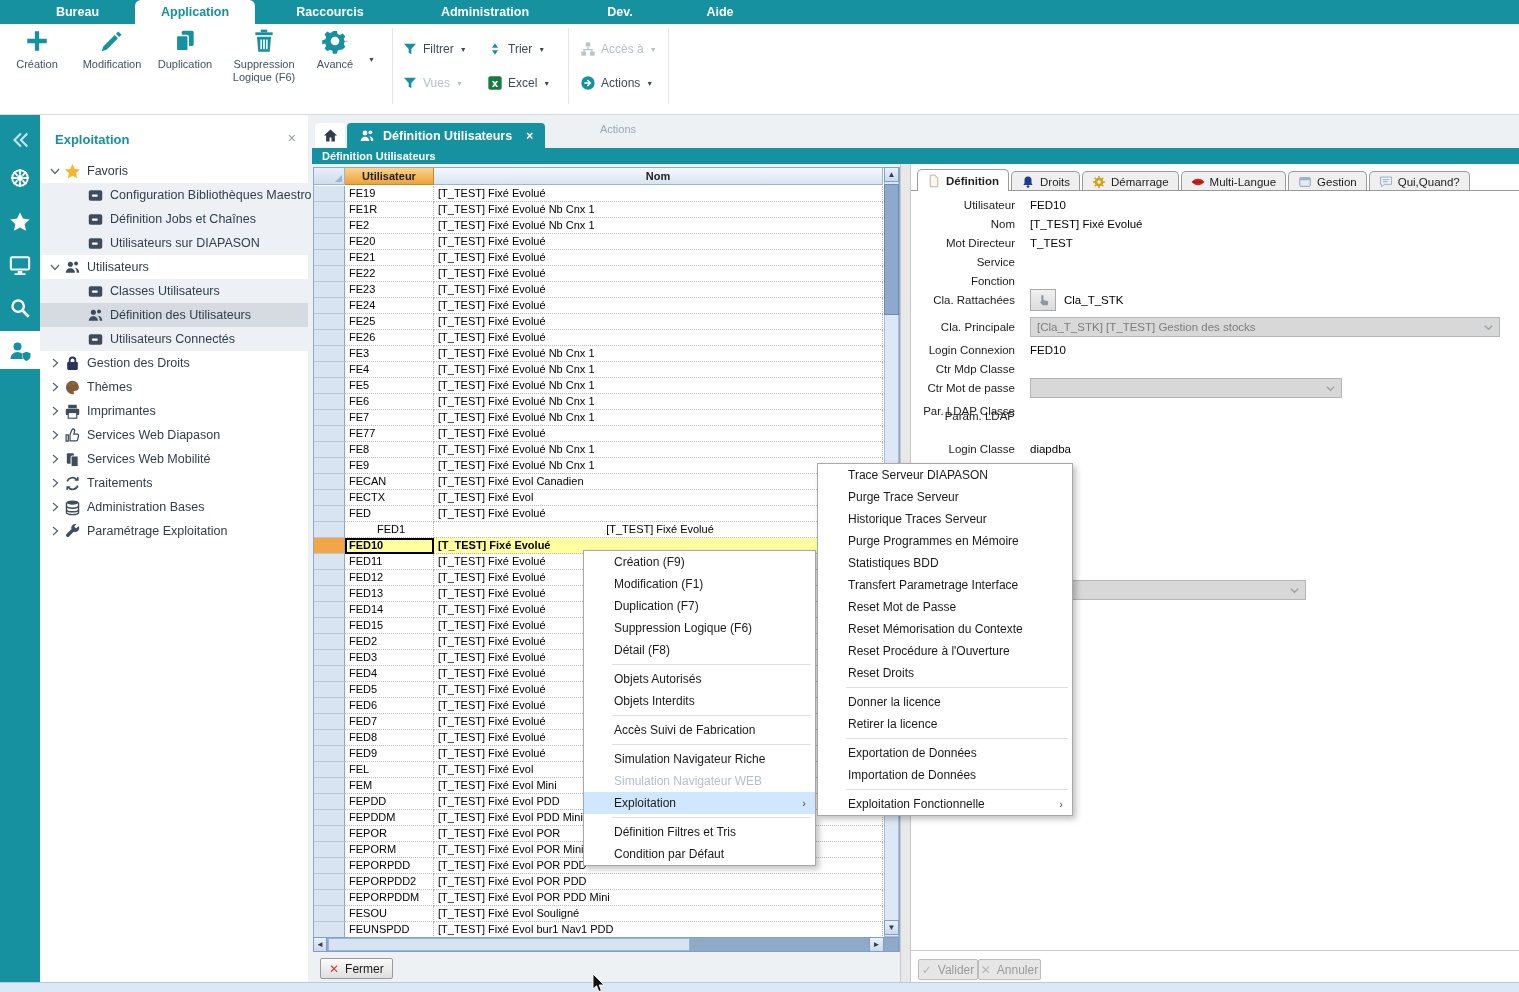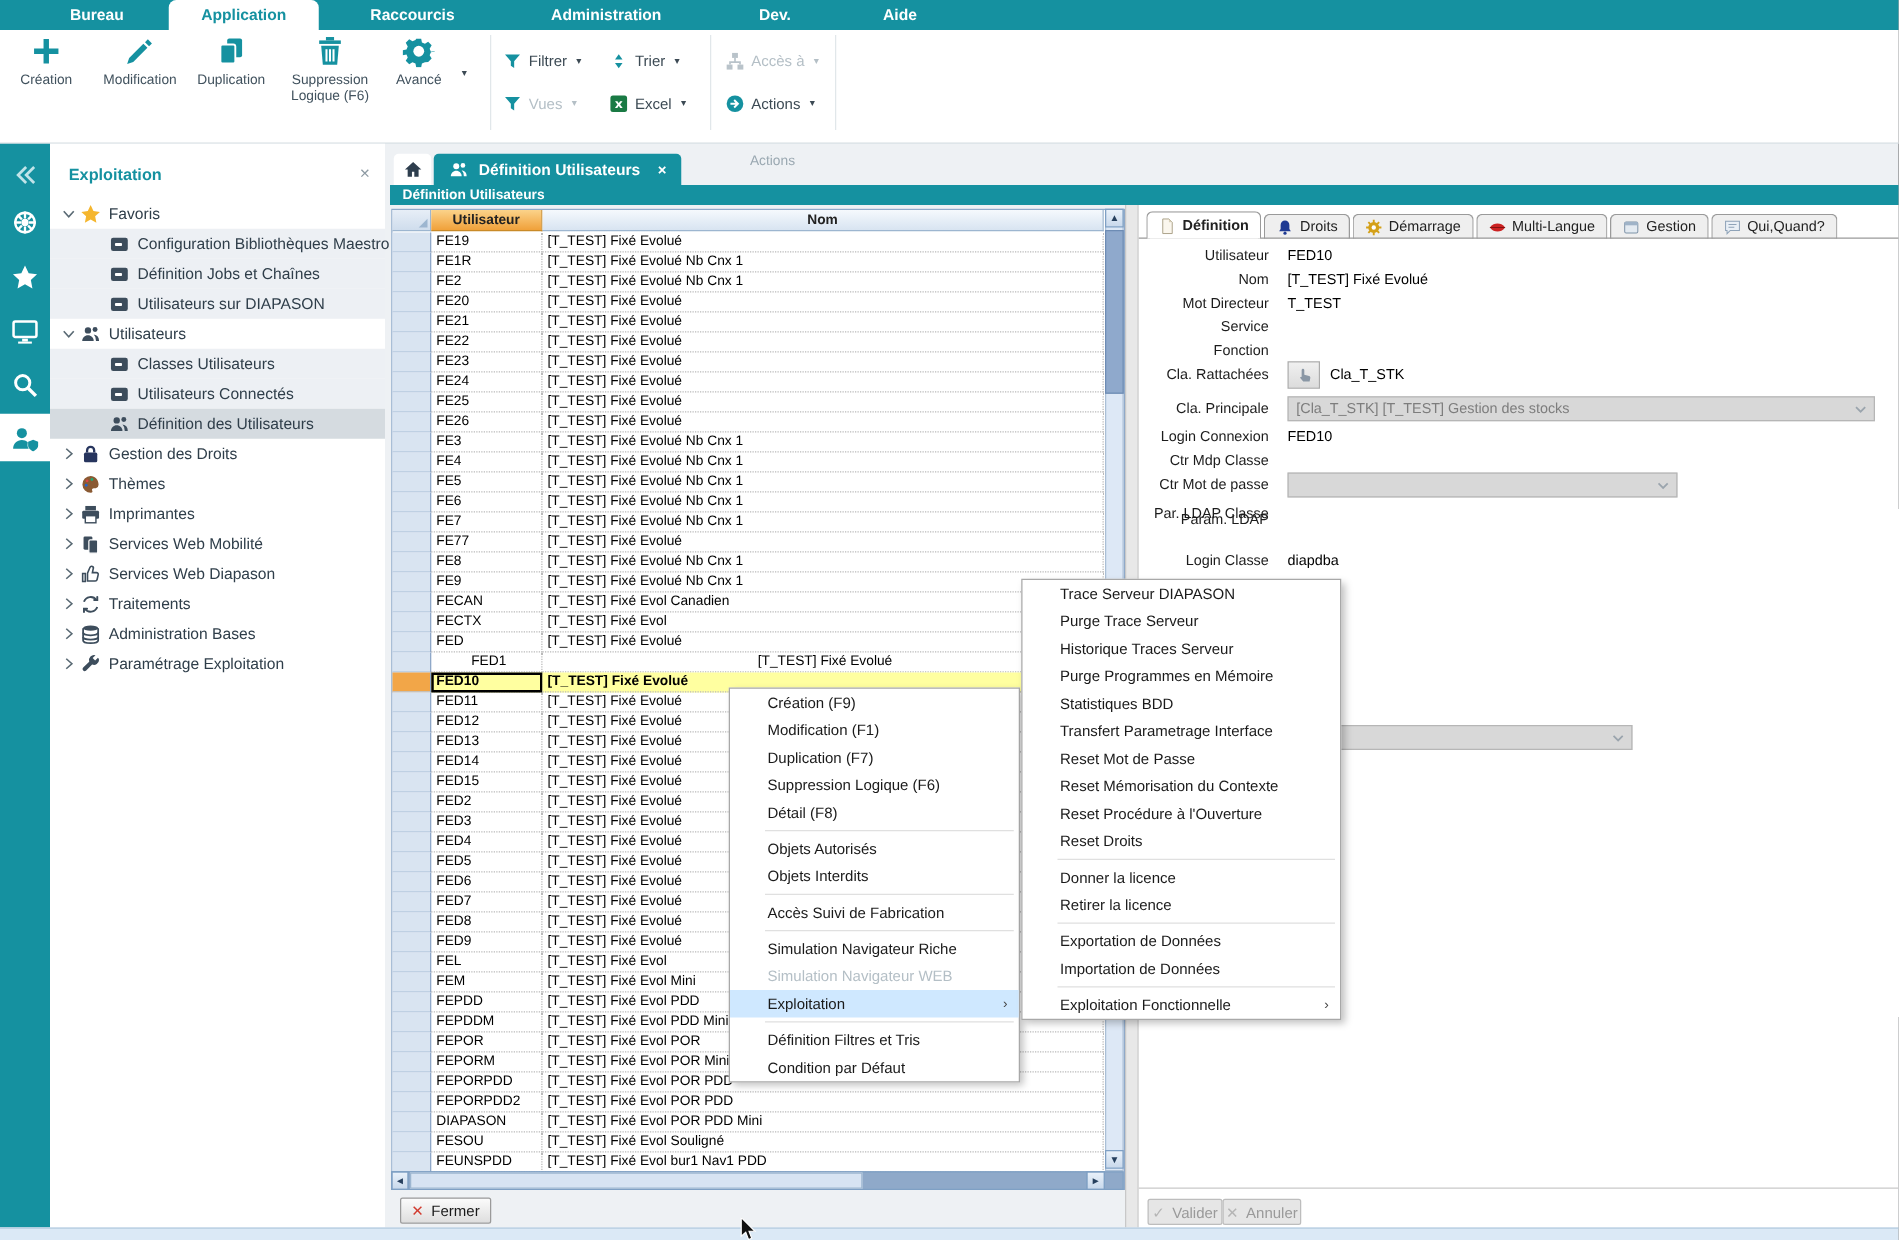--- a/index.html
+++ b/index.html
@@ -356,40 +356,40 @@
         </div>
         <div class="trow lv1 shaded">
           <span class="ic nico">
             <svg viewBox="0 0 24 24">
               <rect x="2.5" y="4.5" width="19" height="15" rx="2.5" fill="#3d4d5c"></rect>
               <rect x="7" y="10.5" width="8" height="3.2" rx="1" fill="#fff"></rect>
             </svg>
           </span>
           <span class="tlabel">Classes Utilisateurs</span>
         </div>
-        <div class="trow lv1 shaded">
-          <span class="ic nico">
-            <svg viewBox="0 0 24 24">
-              <rect x="2.5" y="4.5" width="19" height="15" rx="2.5" fill="#3d4d5c"></rect>
-              <rect x="7" y="10.5" width="8" height="3.2" rx="1" fill="#fff"></rect>
-            </svg>
-          </span>
-          <span class="tlabel">Utilisateurs Connectés</span>
-        </div>
         <div class="trow lv1 selected">
           <span class="ic nico">
             <svg viewBox="0 0 24 24" fill="#3d4d5c">
               <circle cx="9" cy="7.5" r="3.6"></circle>
               <path d="M2.5 19.5c0-3.6 2.9-6.5 6.5-6.5s6.5 2.9 6.5 6.5z"></path>
               <circle cx="17" cy="6.5" r="2.8"></circle>
               <path d="M15.5 12.2a7.3 7.3 0 0 1 6 7.3h-3.4a9 9 0 0 0-2.6-7.3z"></path>
             </svg>
           </span>
           <span class="tlabel">Définition des Utilisateurs</span>
         </div>
+        <div class="trow lv1 shaded">
+          <span class="ic nico">
+            <svg viewBox="0 0 24 24">
+              <rect x="2.5" y="4.5" width="19" height="15" rx="2.5" fill="#3d4d5c"></rect>
+              <rect x="7" y="10.5" width="8" height="3.2" rx="1" fill="#fff"></rect>
+            </svg>
+          </span>
+          <span class="tlabel">Utilisateurs Connectés</span>
+        </div>
         <div class="trow lv0">
           <span class="arrow ic">
             <svg viewBox="0 0 24 24">
               <path d="M8 4l9 8-9 8" fill="none" stroke="#5a6a74" stroke-width="2.6"></path>
             </svg>
           </span>
           <span class="ic nico">
             <svg viewBox="0 0 24 24">
               <rect x="4.5" y="10" width="15" height="11" rx="1.8" fill="#27355e"></rect>
               <path d="M8 10V7.5a4 4 0 0 1 8 0V10" stroke="#27355e" stroke-width="2.6" fill="none"></path>
@@ -428,40 +428,40 @@
           </span>
           <span class="tlabel">Imprimantes</span>
         </div>
         <div class="trow lv0">
           <span class="arrow ic">
             <svg viewBox="0 0 24 24">
               <path d="M8 4l9 8-9 8" fill="none" stroke="#5a6a74" stroke-width="2.6"></path>
             </svg>
           </span>
           <span class="ic nico">
-            <svg viewBox="0 0 24 24">
-              <rect x="4" y="3" width="10" height="15" rx="1.5" fill="#3d4d5c"></rect>
-              <rect x="10" y="7" width="10" height="15" rx="1.5" fill="#3d4d5c" stroke="#fff" stroke-width="1.4"></rect>
-            </svg>
-          </span>
-          <span class="tlabel">Services Web Mobilité</span>
-        </div>
-        <div class="trow lv0">
-          <span class="arrow ic">
-            <svg viewBox="0 0 24 24">
-              <path d="M8 4l9 8-9 8" fill="none" stroke="#5a6a74" stroke-width="2.6"></path>
-            </svg>
-          </span>
-          <span class="ic nico">
             <svg viewBox="0 0 24 24" fill="none" stroke="#3d4d5c" stroke-width="1.8">
               <path d="M3 11h3v9H3z"></path>
               <path d="M8.5 19.5h8.7c1 0 1.9-.7 2.1-1.7l1.2-5.2A2 2 0 0 0 18.6 10H14l.9-4.3A1.9 1.9 0 0 0 11.3 4L8.5 10.7z"></path>
             </svg>
           </span>
           <span class="tlabel">Services Web Diapason</span>
+        </div>
+        <div class="trow lv0">
+          <span class="arrow ic">
+            <svg viewBox="0 0 24 24">
+              <path d="M8 4l9 8-9 8" fill="none" stroke="#5a6a74" stroke-width="2.6"></path>
+            </svg>
+          </span>
+          <span class="ic nico">
+            <svg viewBox="0 0 24 24">
+              <rect x="4" y="3" width="10" height="15" rx="1.5" fill="#3d4d5c"></rect>
+              <rect x="10" y="7" width="10" height="15" rx="1.5" fill="#3d4d5c" stroke="#fff" stroke-width="1.4"></rect>
+            </svg>
+          </span>
+          <span class="tlabel">Services Web Mobilité</span>
         </div>
         <div class="trow lv0">
           <span class="arrow ic">
             <svg viewBox="0 0 24 24">
               <path d="M8 4l9 8-9 8" fill="none" stroke="#5a6a74" stroke-width="2.6"></path>
             </svg>
           </span>
           <span class="ic nico">
             <svg viewBox="0 0 24 24" fill="none" stroke="#3d4d5c" stroke-width="2.2">
               <path d="M4.5 9a8 8 0 0 1 14-2"></path>
@@ -746,21 +746,21 @@
         <div class="gcell cuser" style="left: 31px; width: 89px;">FEPORPDD</div>
         <div class="gcell" style="left: 120px; width: 449px;">[T_TEST] Fixé Evol POR PDD</div>
       </div>
       <div class="grow" style="top: 706px;">
         <div class="gcell ghandle" style="left: 0px; width: 31px;"></div>
         <div class="gcell cuser" style="left: 31px; width: 89px;">FEPORPDD2</div>
         <div class="gcell" style="left: 120px; width: 449px;">[T_TEST] Fixé Evol POR PDD</div>
       </div>
       <div class="grow" style="top: 722px;">
         <div class="gcell ghandle" style="left: 0px; width: 31px;"></div>
-        <div class="gcell cuser" style="left: 31px; width: 89px;">DIAPASON</div>
+        <div class="gcell cuser" style="left: 31px; width: 89px;">FEPORPDDM</div>
         <div class="gcell" style="left: 120px; width: 449px;">[T_TEST] Fixé Evol POR PDD Mini</div>
       </div>
       <div class="grow" style="top: 738px;">
         <div class="gcell ghandle" style="left: 0px; width: 31px;"></div>
         <div class="gcell cuser" style="left: 31px; width: 89px;">FESOU</div>
         <div class="gcell" style="left: 120px; width: 449px;">[T_TEST] Fixé Evol Souligné</div>
       </div>
       <div class="grow" style="top: 754px;">
         <div class="gcell ghandle" style="left: 0px; width: 31px;"></div>
         <div class="gcell cuser" style="left: 31px; width: 89px;">FEUNSPDD</div>

